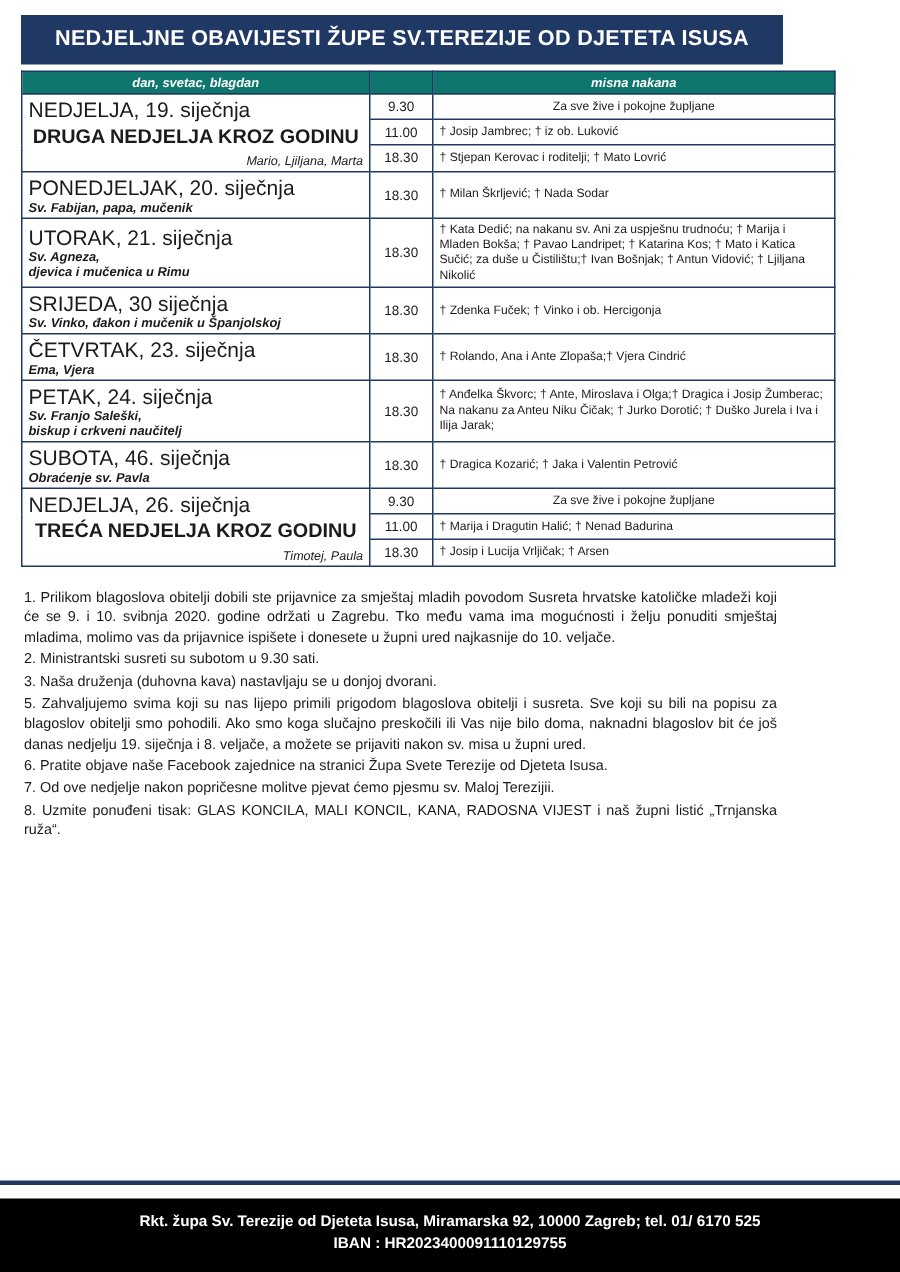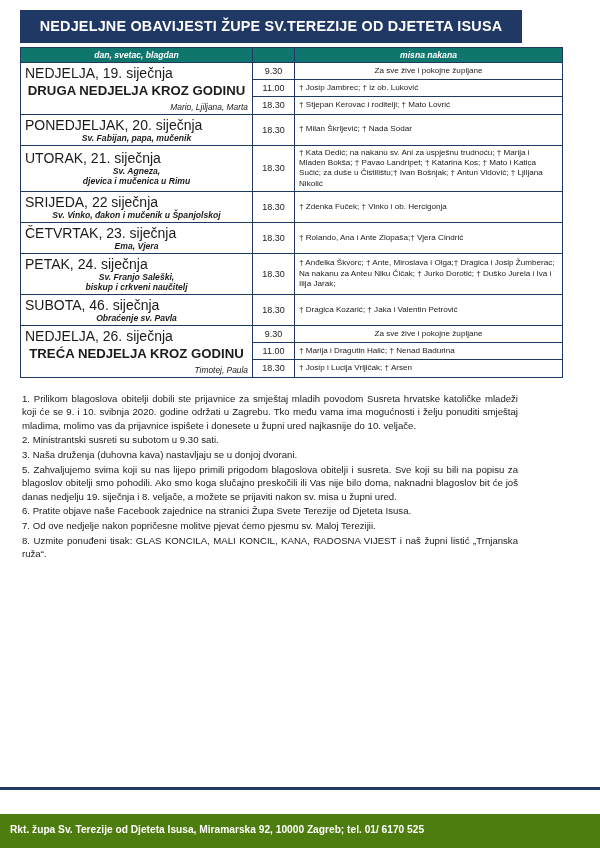--- a/index.html
+++ b/index.html
@@ -12,21 +12,21 @@
     width: 600px;
     height: 848px;
     font-family: "Liberation Sans", sans-serif;
     color: #1b1b1b;
     position: relative;
     overflow: hidden;
   }
   .page {
     width: 536px;
     height: 848px;
-    padding: 10px 14px 0 20px;
+    padding: 10px 14px 0 14px;
     position: relative;
   }
   .title-bar {
     background: #1F3864;
     color: #ffffff;
     text-align: center;
     font-weight: bold;
     font-size: 14.4px;
     letter-spacing: .2px;
     padding: 8px 4px 9px 4px;
@@ -56,21 +56,21 @@
   .col-day   { width: 232px; }
   .col-time  { width: 42px; text-align: center; font-size: 9px; }
   .col-int   { width: 268px; }
 
   .daycell { padding: 3px 6px 4px 6px; }
   .dayline {
     text-align: left;
     font-size: 14px;
   }
   .saintline {
-    text-align: center;
+    text-align: left;
     font-style: italic;
     font-weight: bold;
     font-size: 8.6px;
   }
   .bigtitle {
     text-align: center;
     font-weight: bold;
     font-size: 13.2px;
     line-height: 1.18;
     margin: 2px 0 3px 0;
@@ -95,22 +95,23 @@
     padding: 0 2px;
   }
   .notes p {
     margin: 0 2px 1px 0;
   }
   .footer {
     position: absolute;
     left: 0;
     bottom: 0;
     width: 600px;
-    background: #4d7c0f;
+    background: #000000;
     color: #ffffff;
+    text-align: center;
     font-weight: bold;
     font-size: 10.2px;
     line-height: 1.45;
     padding: 9px 10px 10px 10px;
   }
   .footer-sep {
     position: absolute;
     left: 0;
     bottom: 58px;
     width: 600px;
@@ -165,21 +166,21 @@
         <tr>
           <td class="daycell" rowspan="1">
             <div class="dayline">UTORAK, 21. siječnja</div>
             <div class="saintline">Sv. Agneza,<br>djevica i mučenica u Rimu</div>
           </td>
           <td class="col-time">18.30</td>
           <td class="intent">† Kata Dedić; na nakanu sv. Ani za uspješnu trudnoću; † Marija i Mladen Bokša; † Pavao Landripet; † Katarina Kos; † Mato i Katica Sučić; za duše u Čistilištu;† Ivan Bošnjak; † Antun Vidović; † Ljiljana Nikolić</td>
         </tr>
         <tr>
           <td class="daycell" rowspan="1">
-            <div class="dayline">SRIJEDA, 22 siječnja</div>
+            <div class="dayline">SRIJEDA, 30 siječnja</div>
             <div class="saintline">Sv. Vinko, đakon i mučenik u Španjolskoj</div>
           </td>
           <td class="col-time">18.30</td>
           <td class="intent">† Zdenka Fuček; † Vinko i ob. Hercigonja</td>
         </tr>
         <tr>
           <td class="daycell" rowspan="1">
             <div class="dayline">ČETVRTAK, 23. siječnja</div>
             <div class="saintline">Ema, Vjera</div>
           </td>
@@ -228,15 +229,16 @@
       <p>3. Naša druženja (duhovna kava) nastavljaju se u donjoj dvorani.</p>
       <p>5. Zahvaljujemo svima koji su nas lijepo primili prigodom blagoslova obitelji i susreta. Sve koji su bili na popisu za blagoslov obitelji smo pohodili. Ako smo koga slučajno preskočili ili Vas nije bilo doma, naknadni blagoslov bit će još danas nedjelju 19. siječnja i 8. veljače, a možete se prijaviti nakon sv. misa u župni ured.</p>
       <p>6. Pratite objave naše Facebook zajednice na stranici Župa Svete Terezije od Djeteta Isusa.</p>
       <p>7. Od ove nedjelje nakon popričesne molitve pjevat ćemo pjesmu sv. Maloj Terezijii.</p>
       <p>8. Uzmite ponuđeni tisak: GLAS KONCILA, MALI KONCIL, KANA, RADOSNA VIJEST i naš župni listić „Trnjanska ruža“.</p>
     </div>
 
   <div class="footer-sep"></div>
   <div class="footer">
     <div>Rkt. župa Sv. Terezije od Djeteta Isusa, Miramarska 92, 10000 Zagreb; tel. 01/ 6170 525</div>
+    <div>IBAN : HR2023400091110129755</div>
   </div>
 
 </div>
 
 </body></html>

